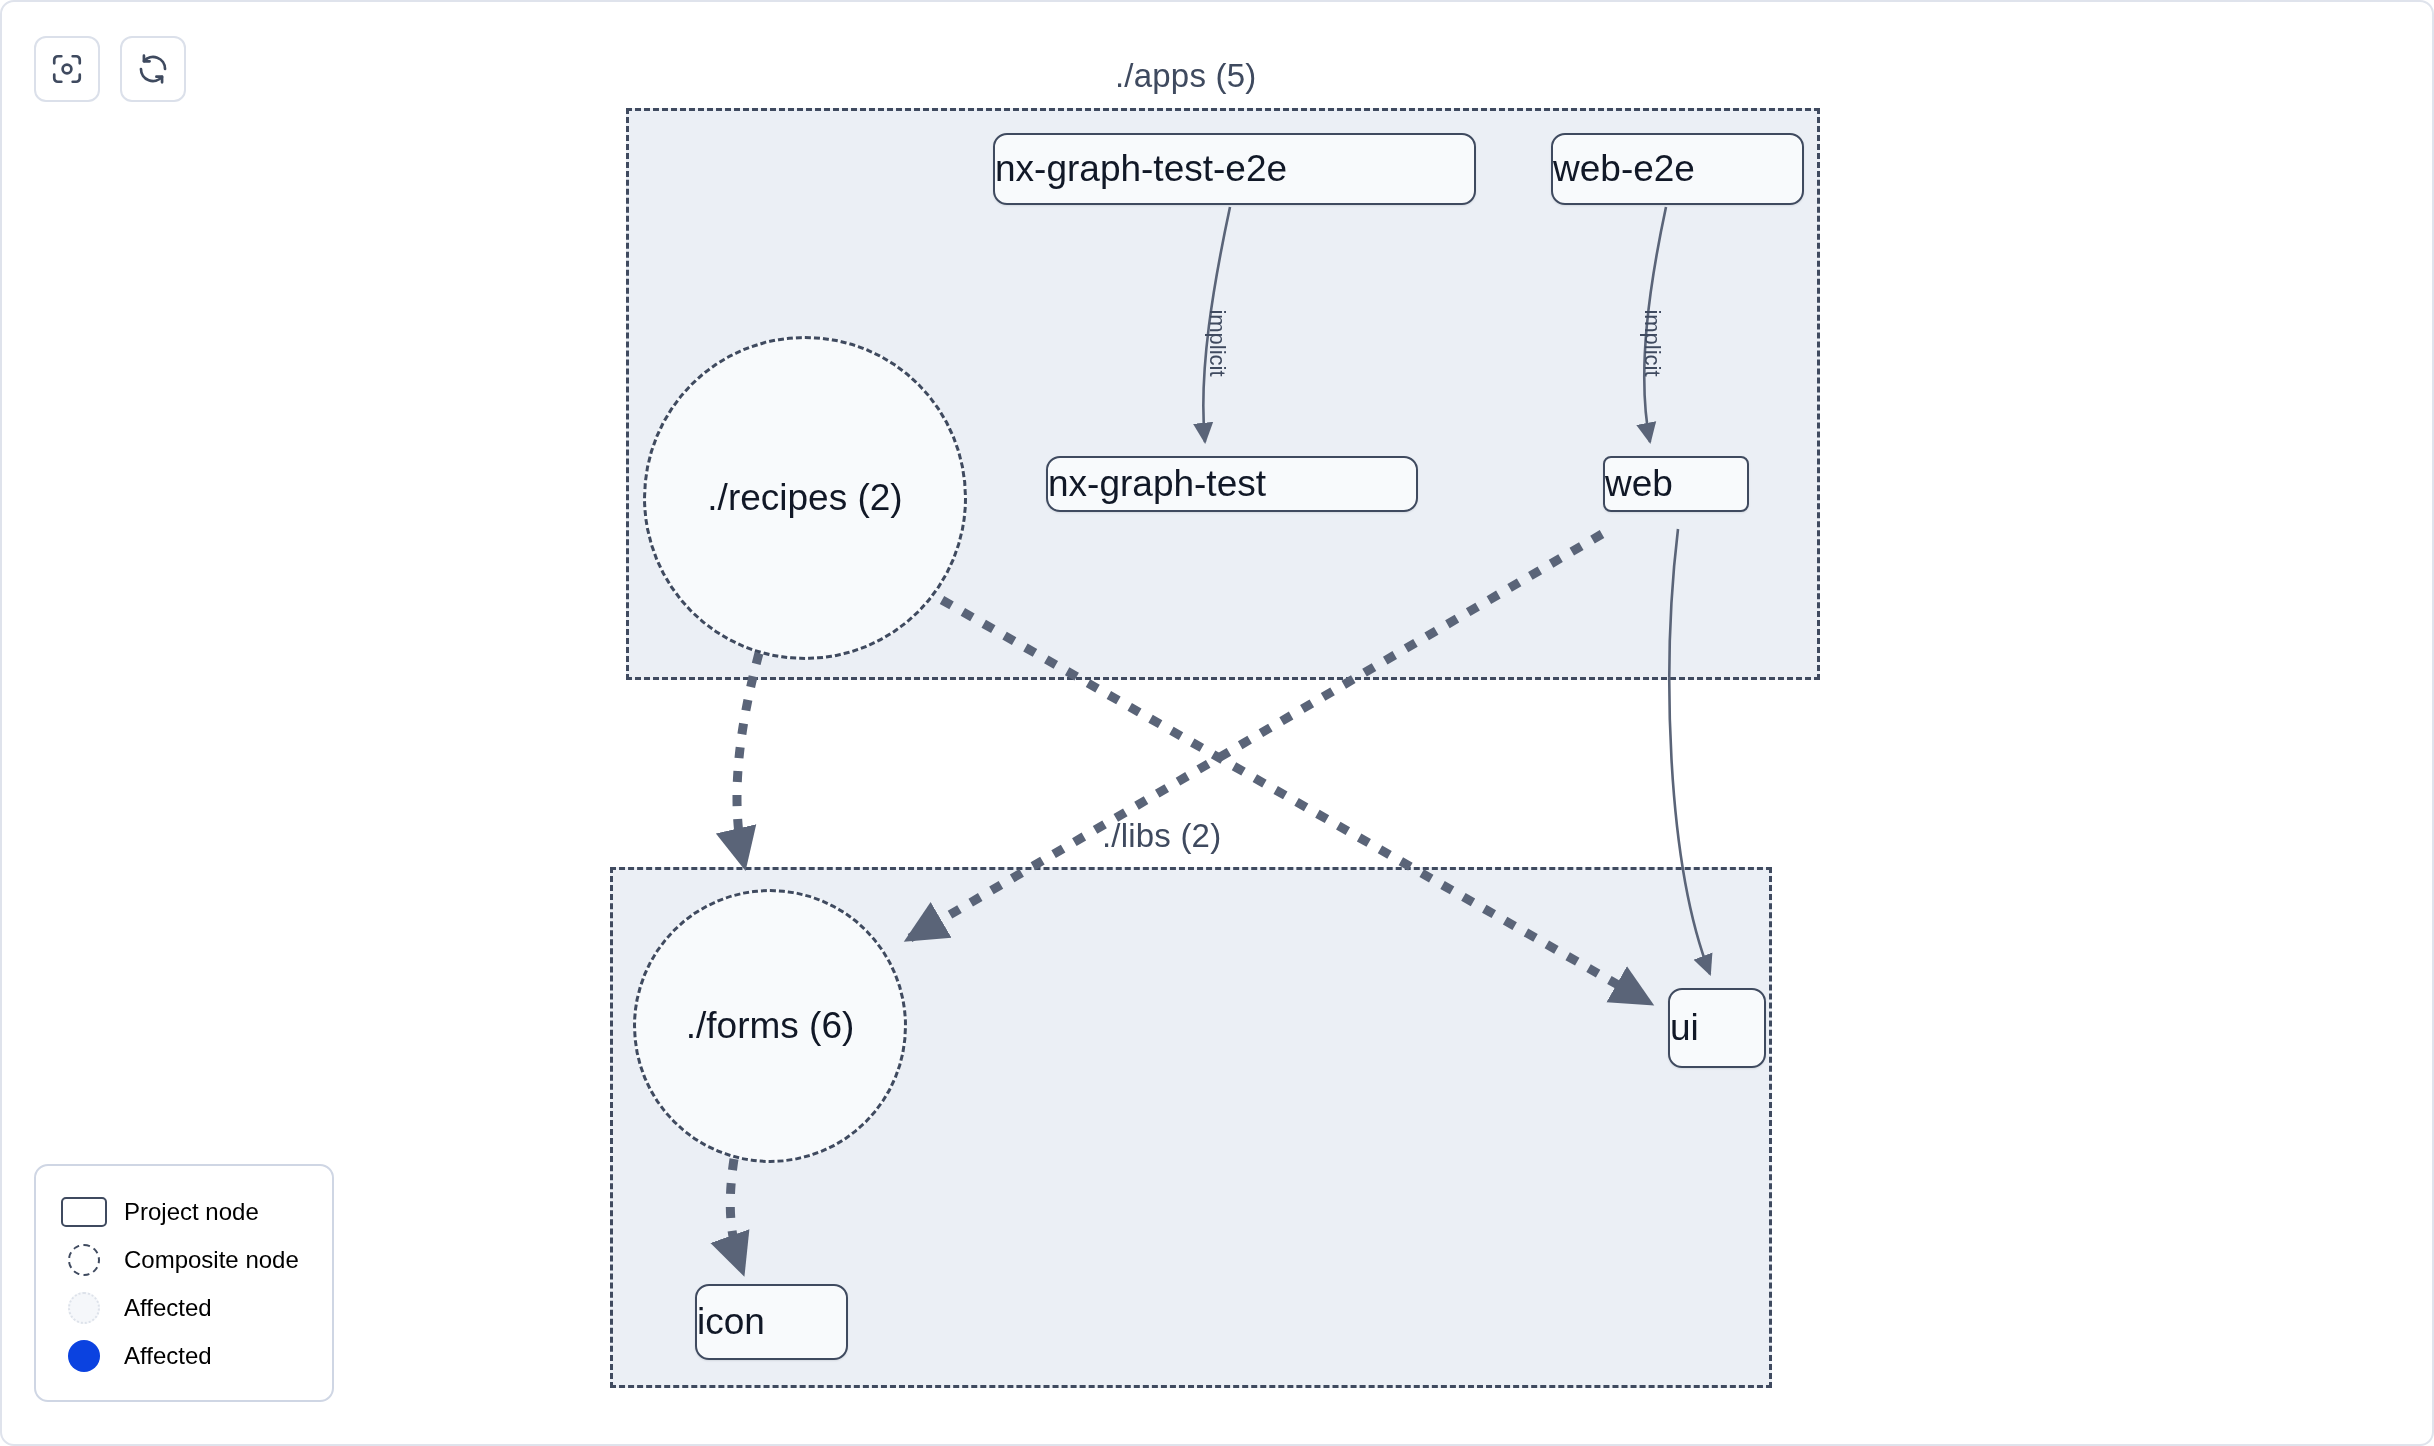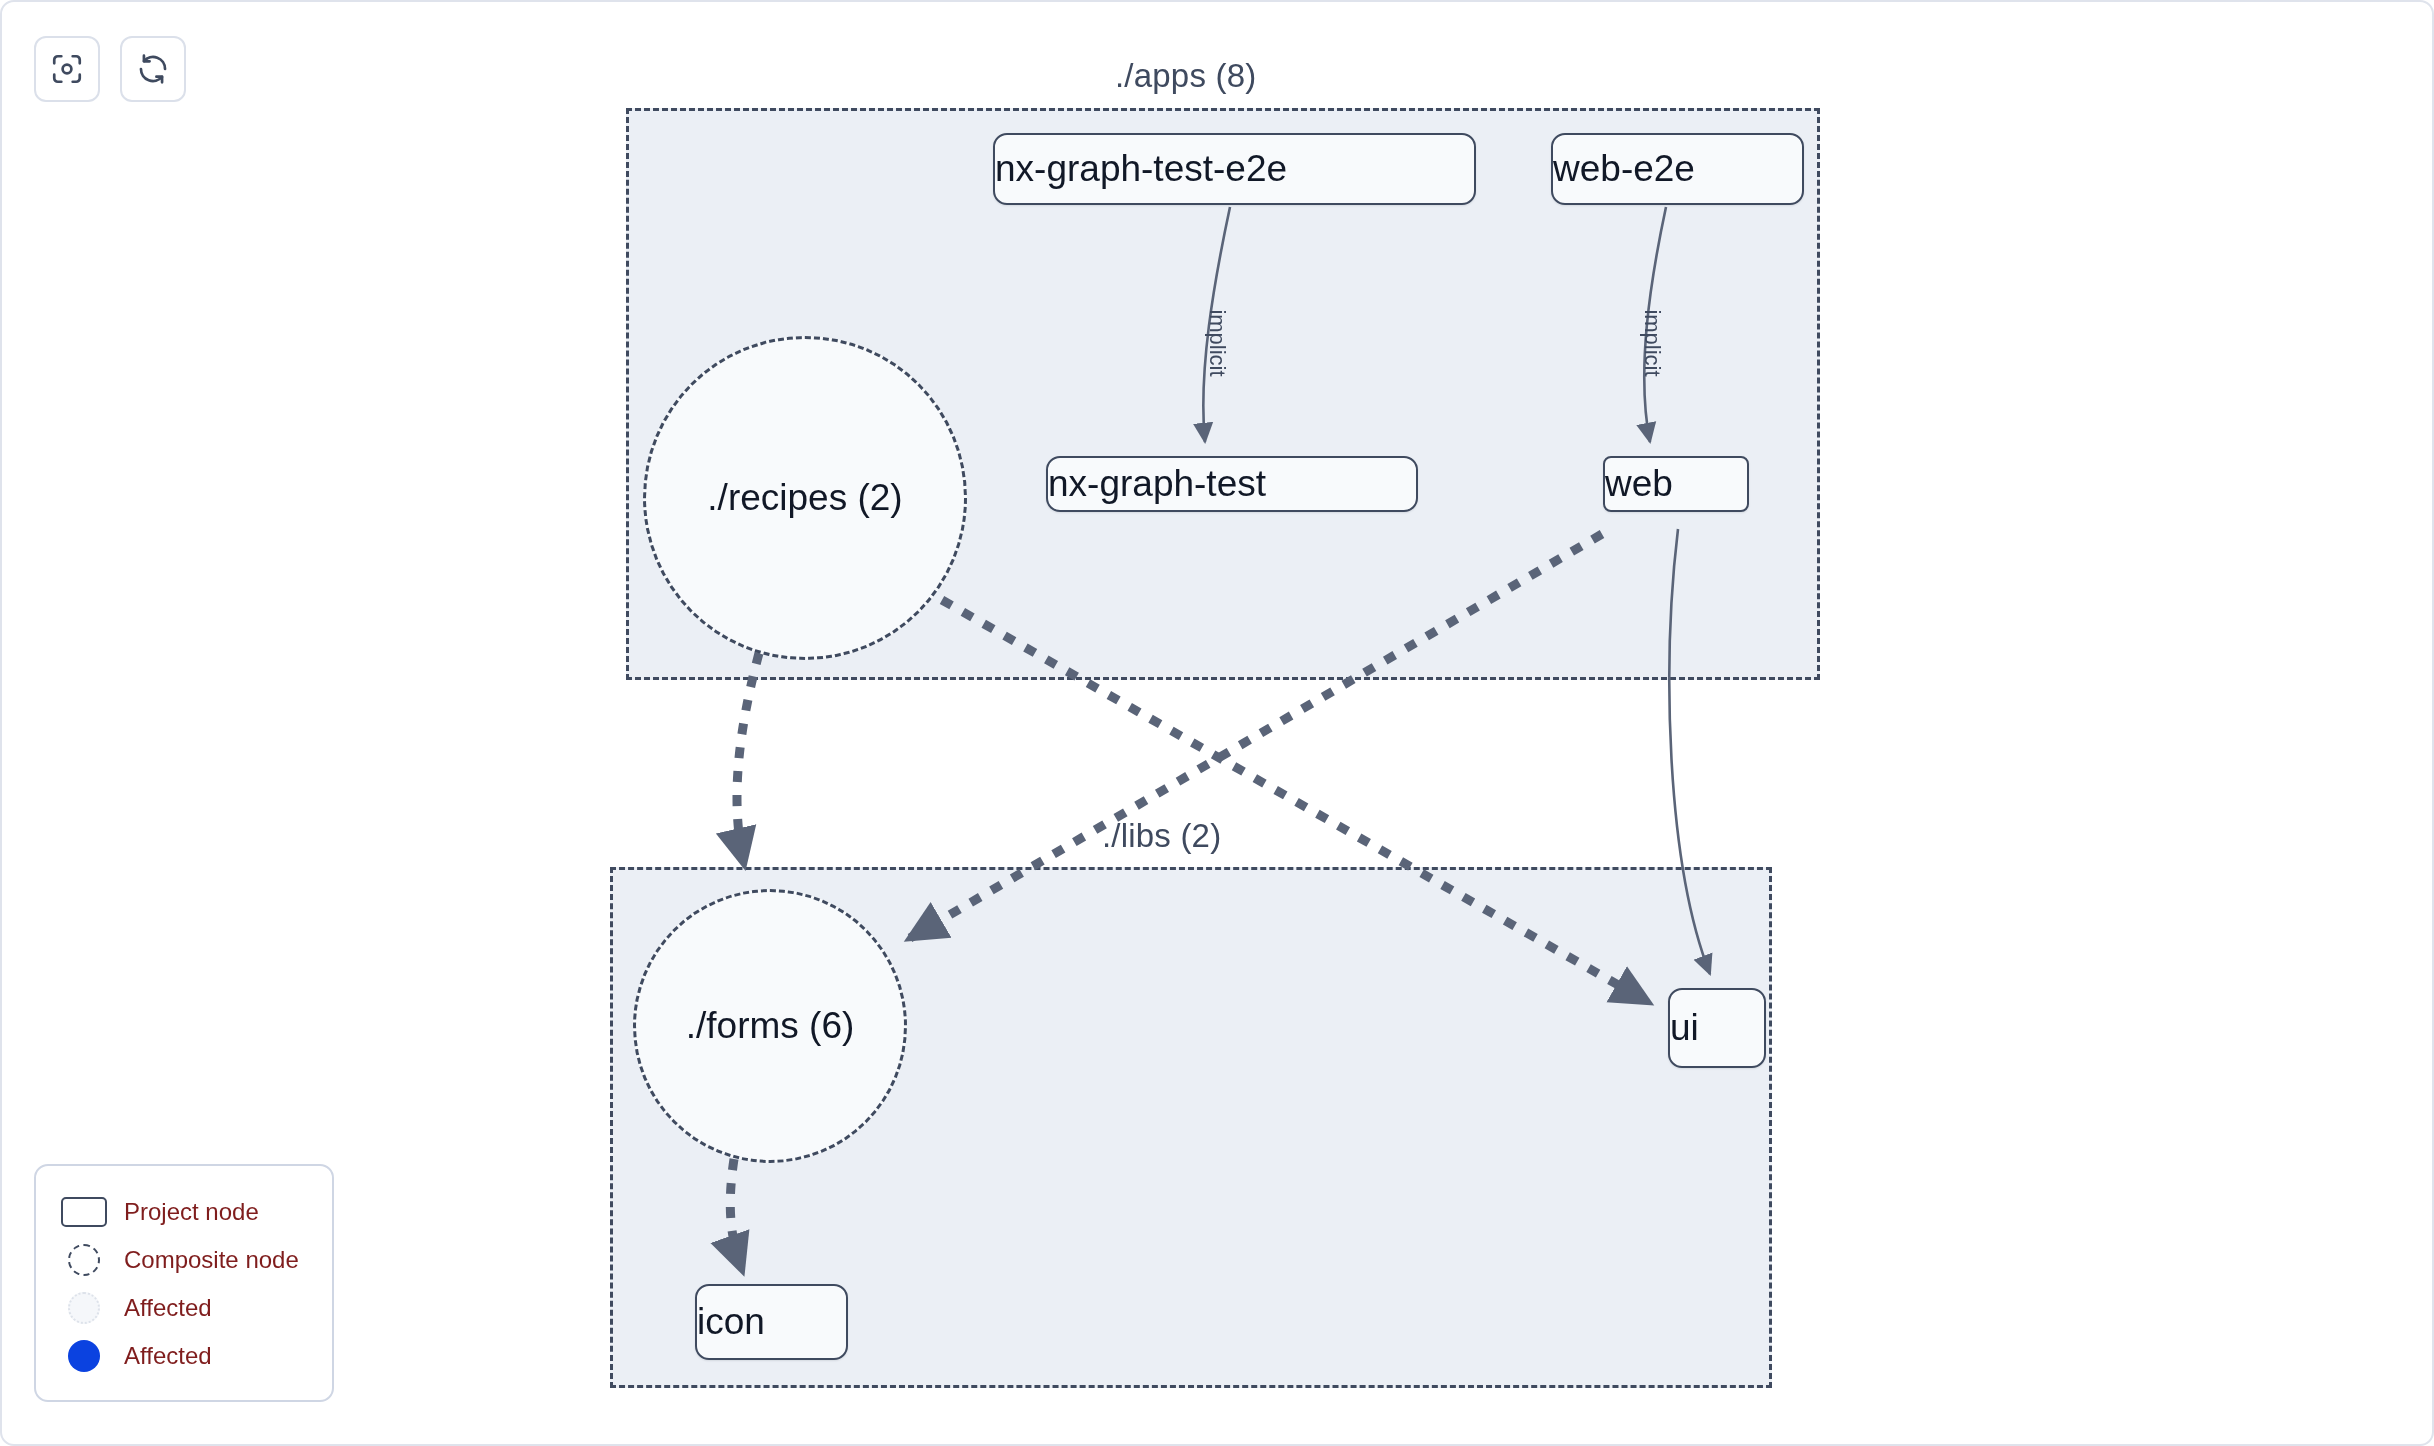--- a/index.html
+++ b/index.html
@@ -116,21 +116,21 @@
   .legend-row {
     display: flex; align-items: center;
     height: 48px;
   }
   .legend-swatch {
     width: 52px; flex: 0 0 52px;
     display: flex; align-items: center; justify-content: center;
   }
   .legend-text {
     margin-left: 14px;
-    color: #7f1d1d;
+    color: #000000;
     font-size: 24px;
     white-space: nowrap;
   }
   .sw-rect {
     width: 46px; height: 30px;
     border: 2.5px solid #3f4a5f;
     border-radius: 5px;
     background: #ffffff;
   }
   .sw-dashed-circle {
@@ -178,21 +178,21 @@
         </svg>
       </span>
     </div>
   </div>
 
   <div id="canvas">
 
     <div class="group-box" style="left:624px; top:106px; width:1194px; height:572px;"></div>
     <div class="group-box" style="left:608px; top:865px; width:1162px; height:521px;"></div>
 
-    <div class="group-label" style="left:1113px; top:55px;">./apps (8)</div>
+    <div class="group-label" style="left:1113px; top:55px;">./apps (5)</div>
     <div class="group-label" style="left:1100px; top:815px;">./libs (2)</div>
 
     <svg id="edges" viewBox="0 0 2434 1446" xmlns="http://www.w3.org/2000/svg">
       <defs>
         <marker id="ah-thin" markerWidth="9" markerHeight="9" refX="7.4" refY="4.5" orient="auto" markerUnits="strokeWidth">
           <path d="M0,0.6 L8.2,4.5 L0,8.4 z" fill="#5a6478"></path>
         </marker>
         <marker id="ah-thick" markerWidth="5.2" markerHeight="5.2" refX="4.0" refY="2.6" orient="auto" markerUnits="strokeWidth">
           <path d="M0,0.3 L4.8,2.6 L0,4.9 z" fill="#5a6478"></path>
         </marker>

